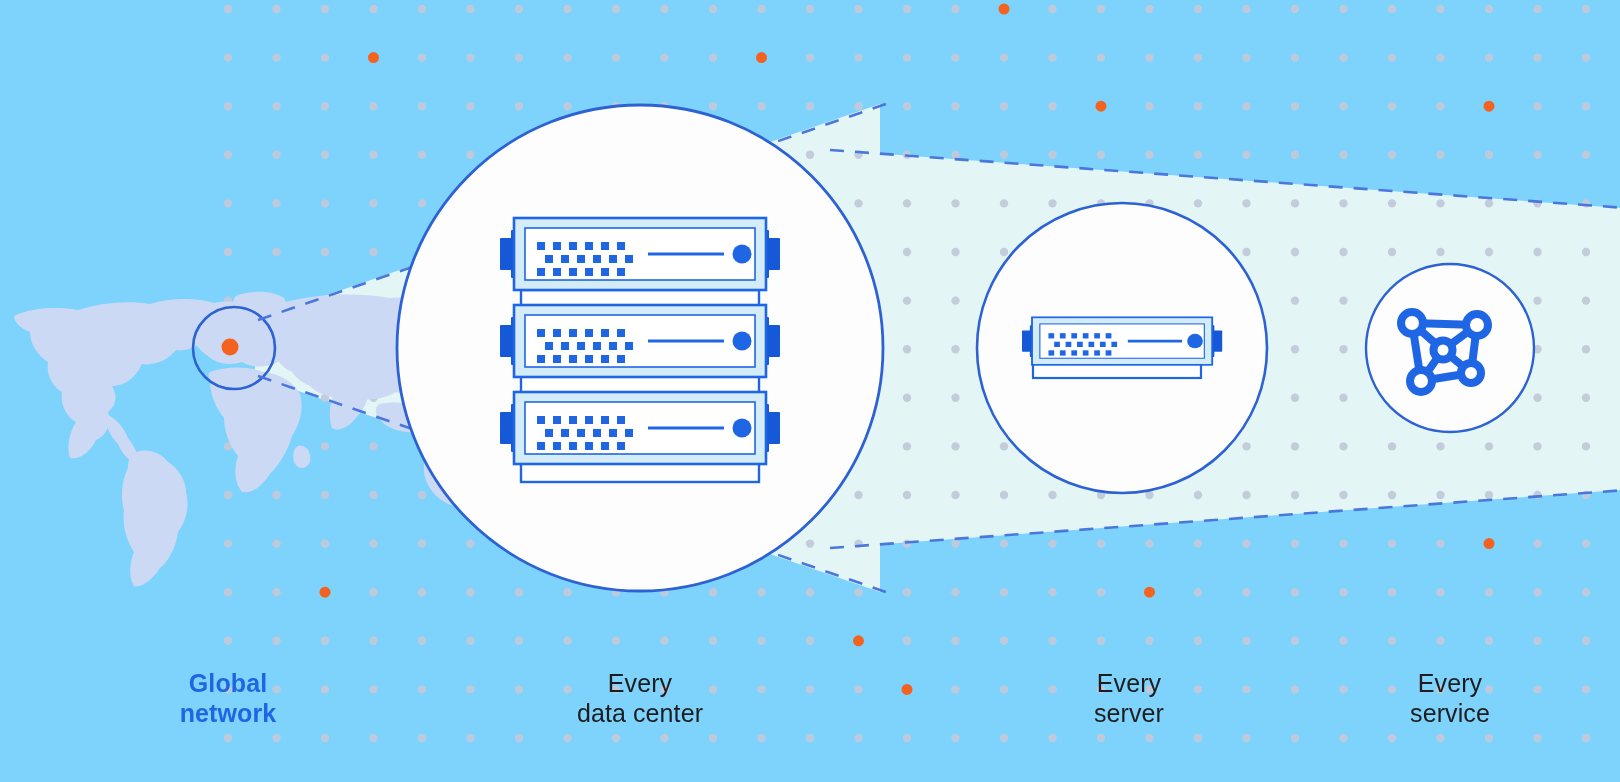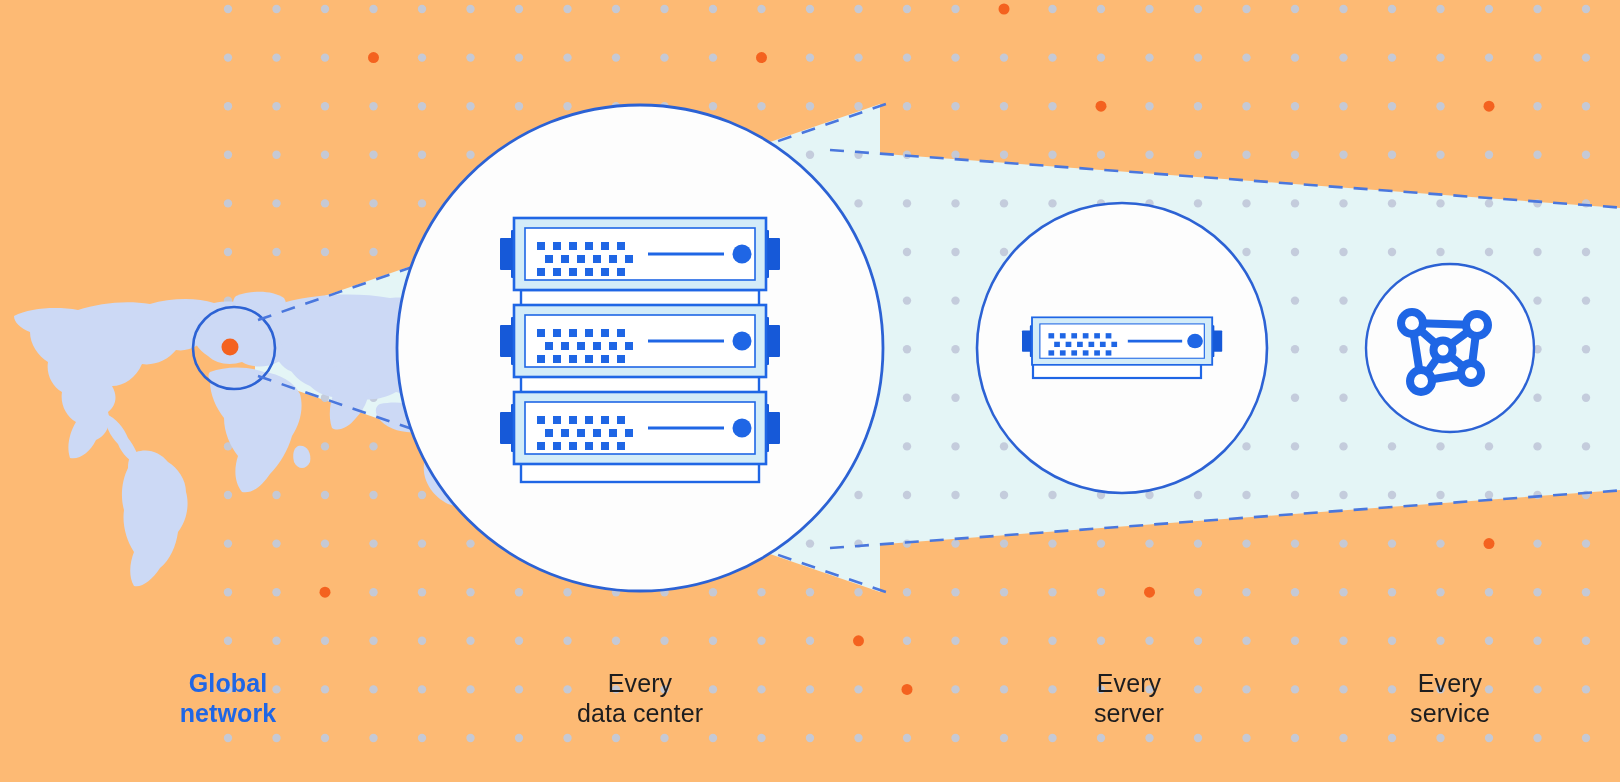--- a/index.html
+++ b/index.html
@@ -8,21 +8,21 @@
     padding: 0;
     background: #ffffff;
   }
   body {
     font-family: "Liberation Sans", sans-serif;
   }
   #stage {
     position: relative;
     width: 1620px;
     height: 782px;
-    background: #fdba74;
+    background: #7dd3fc;
     overflow: hidden;
   }
   #diagram-svg {
     position: absolute;
     inset: 0;
     width: 1620px;
     height: 782px;
     display: block;
   }
   .caption {

